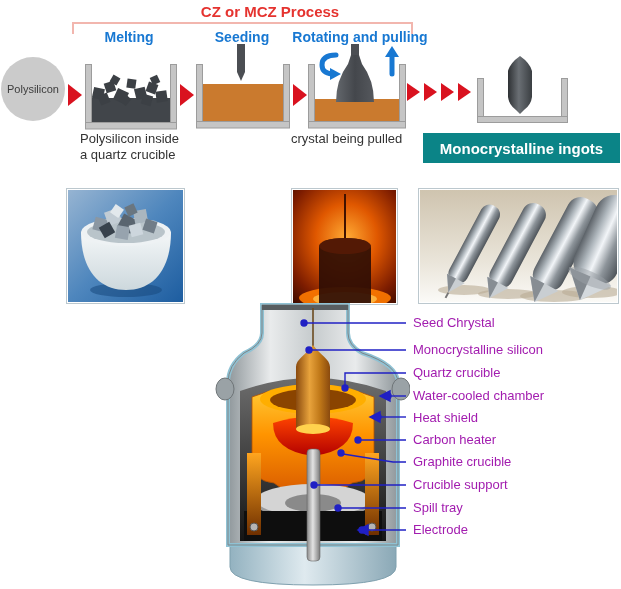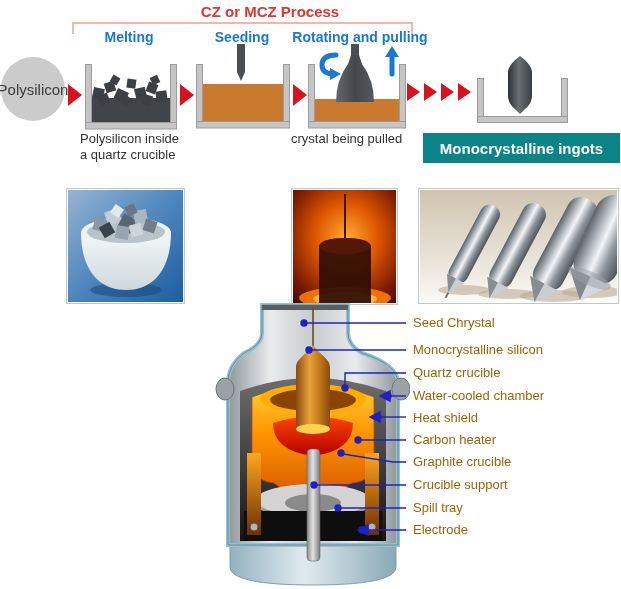--- a/index.html
+++ b/index.html
@@ -7,34 +7,34 @@
   #stage{position:relative;width:621px;height:589px;background:#fff;overflow:hidden;}
   .abs{position:absolute;}
   
   .proc-title{left:170px;top:3px;width:200px;text-align:center;font-size:15px;font-weight:bold;color:#e5332f;}
   .bracket{left:72px;top:22px;width:337px;height:10px;border-top:2px solid #f2b6ae;border-left:2px solid #f2b6ae;border-right:2px solid #f2b6ae;}
   .step{font-size:14px;font-weight:bold;color:#1878d2;text-align:center;}
   .step1{left:83px;top:29px;width:92px;}
   .step2{left:192px;top:29px;width:100px;}
   .step3{left:287px;top:29px;width:146px;}
   
-  .poly-circle{left:1px;top:57px;width:64px;height:64px;border-radius:50%;background:#cbcbcb;display:flex;align-items:center;justify-content:center;font-size:15px;color:#3c3c3c;}
+  .poly-circle{left:1px;top:57px;width:64px;height:64px;border-radius:50%;background:#cbcbcb;display:flex;align-items:center;justify-content:center;font-size:11px;color:#3c3c3c;}
   
   .rarrow{width:0;height:0;border-top:11px solid transparent;border-bottom:11px solid transparent;border-left:14px solid #d9121f;}
   .quad{left:407px;top:83px;display:flex;gap:4px;}
   .quad .rarrow{border-top-width:9px;border-bottom-width:9px;border-left-width:13px;}
   
   .cap{font-size:13px;color:#333;line-height:16px;}
   .banner{left:423px;top:133px;width:197px;height:30px;background:#0b8487;color:#fff;font-size:15px;font-weight:bold;display:flex;align-items:center;justify-content:center;}
   
   .photo{background:#fff;border:1px solid #bcc8ce;padding:1px;box-sizing:border-box;}
   .photo svg{display:block;}
   .photo-cap{left:66px;top:307px;font-size:13.5px;color:#222;}
   
-  .flabel{left:413px;font-size:13px;color:#a16207;white-space:nowrap;}
+  .flabel{left:413px;font-size:13px;color:#a21caf;white-space:nowrap;}
 </style>
 </head>
 <body>
 
 <div id="stage">
 
   <div class="abs proc-title">CZ or MCZ Process</div>
   <div class="abs bracket"></div>
   <div class="abs step step1">Melting</div>
   <div class="abs step step3">Rotating and pulling</div>

